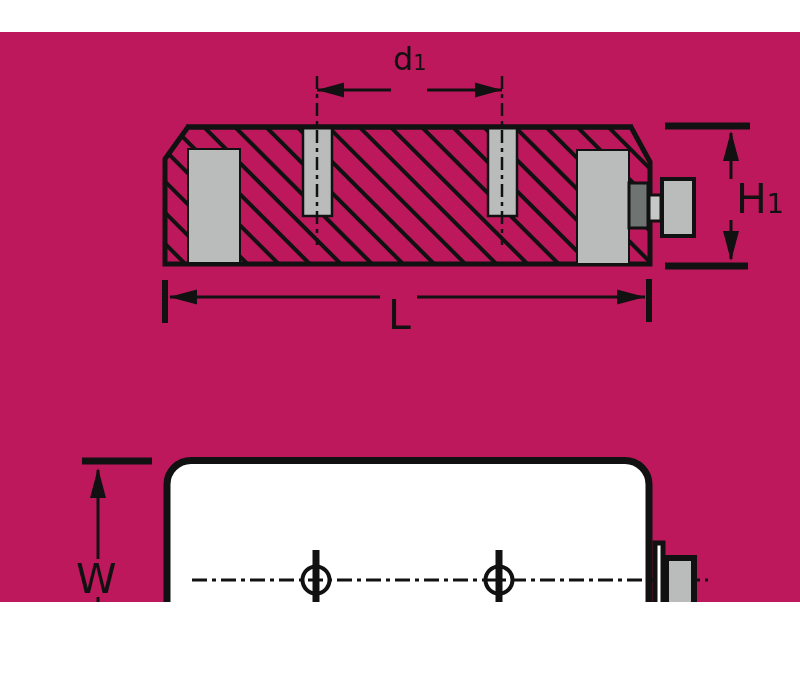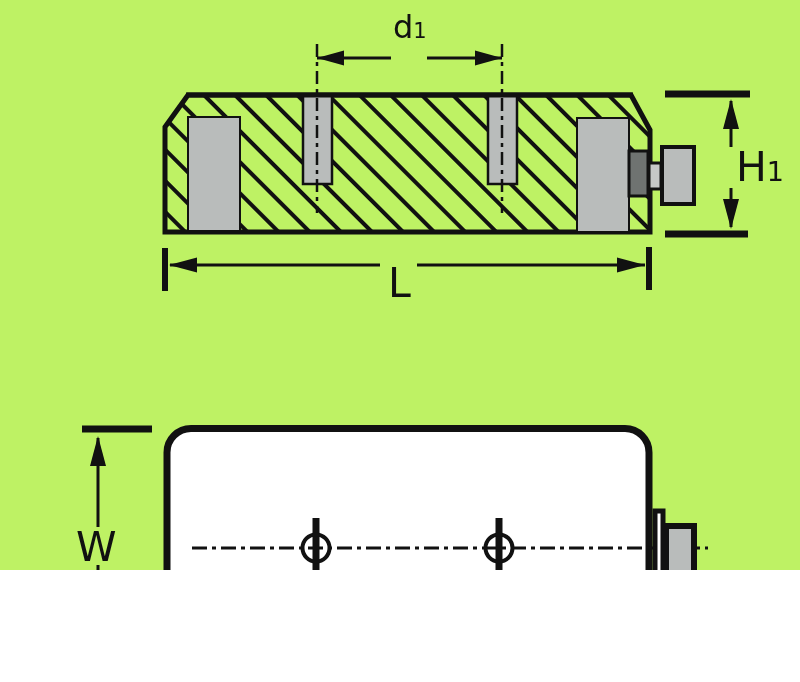--- a/index.html
+++ b/index.html
@@ -1,17 +1,17 @@
 <!DOCTYPE html>
 <html><head>
 <meta charset="utf-8">
 <style>
   html,body{margin:0;padding:0;background:#fff;}
-  .page{position:relative;width:800px;height:570px;background:#bef264;overflow:hidden;
-        font-family:"DejaVu Sans", sans-serif;}
+  .page{position:relative;width:800px;height:570px;background:#be185d;overflow:hidden;
+        font-family:"DejaVu Sans", sans-serif;margin-top:32px;}
   svg{display:block;}
   .dim-label{font-family:"DejaVu Sans", sans-serif;fill:#111;font-weight:500;}
 </style>
 </head>
 <body>
 
 <div class="page">
 <svg width="800" height="682" viewBox="0 0 800 682" xmlns="http://www.w3.org/2000/svg">
 
   <defs>

